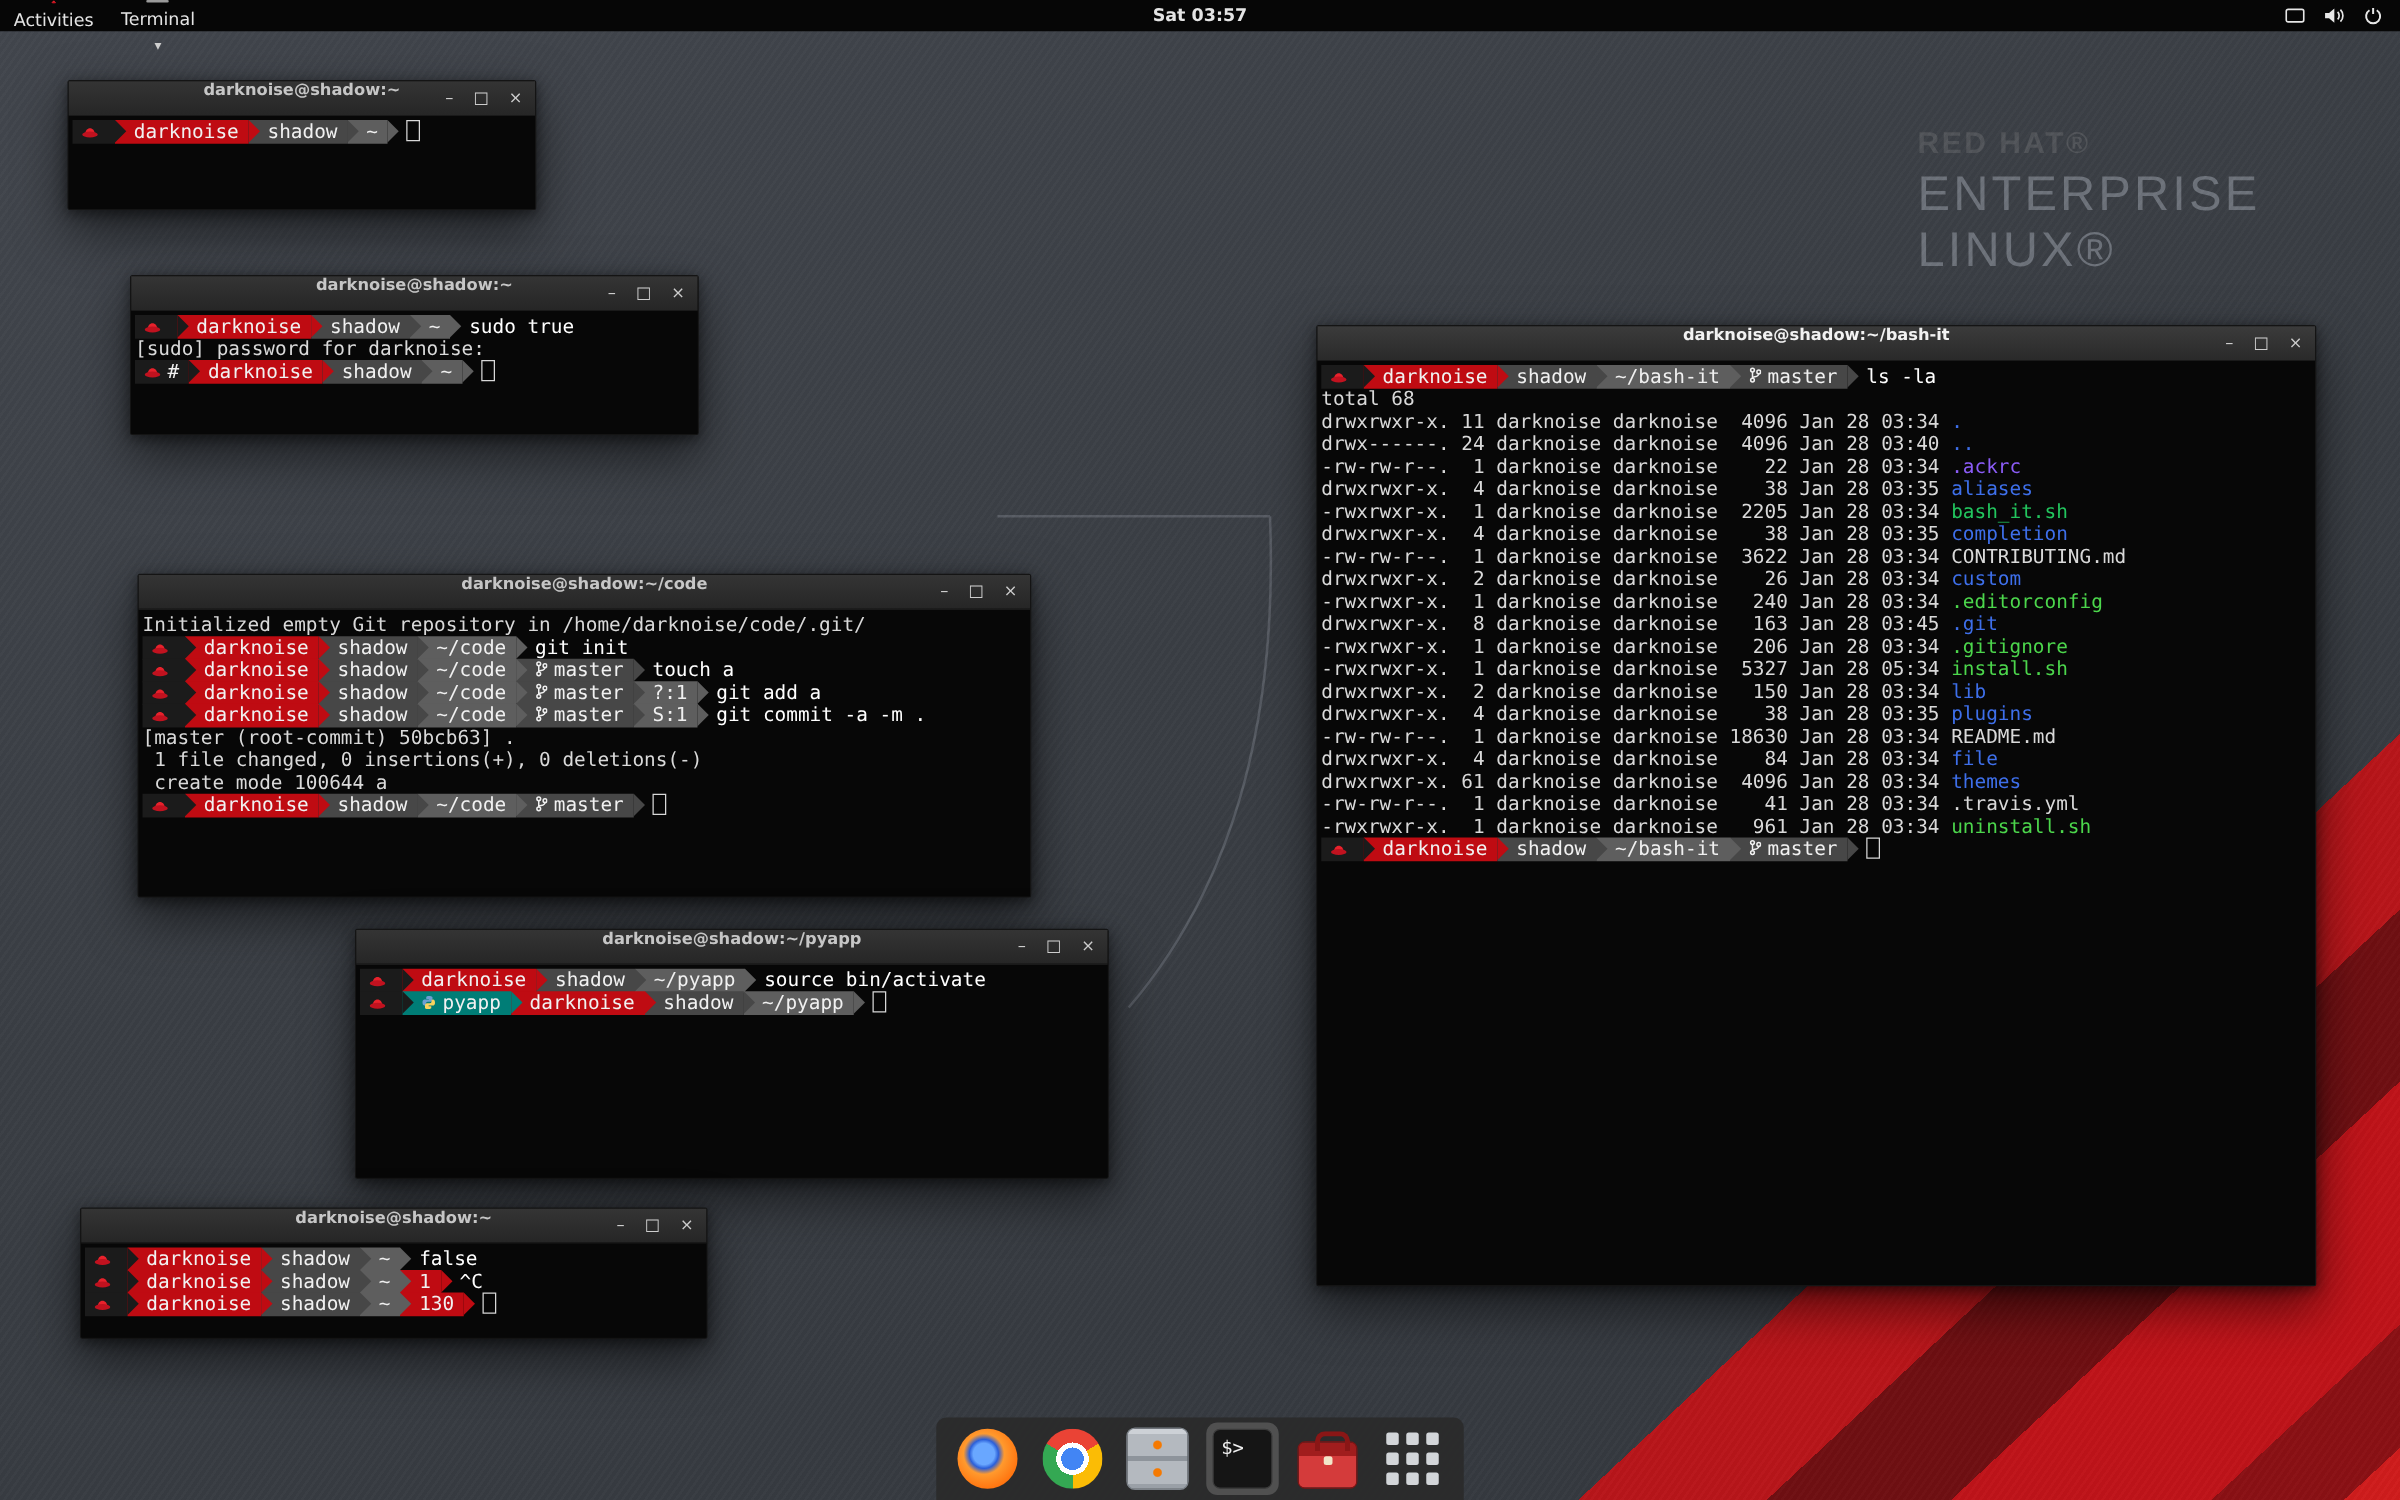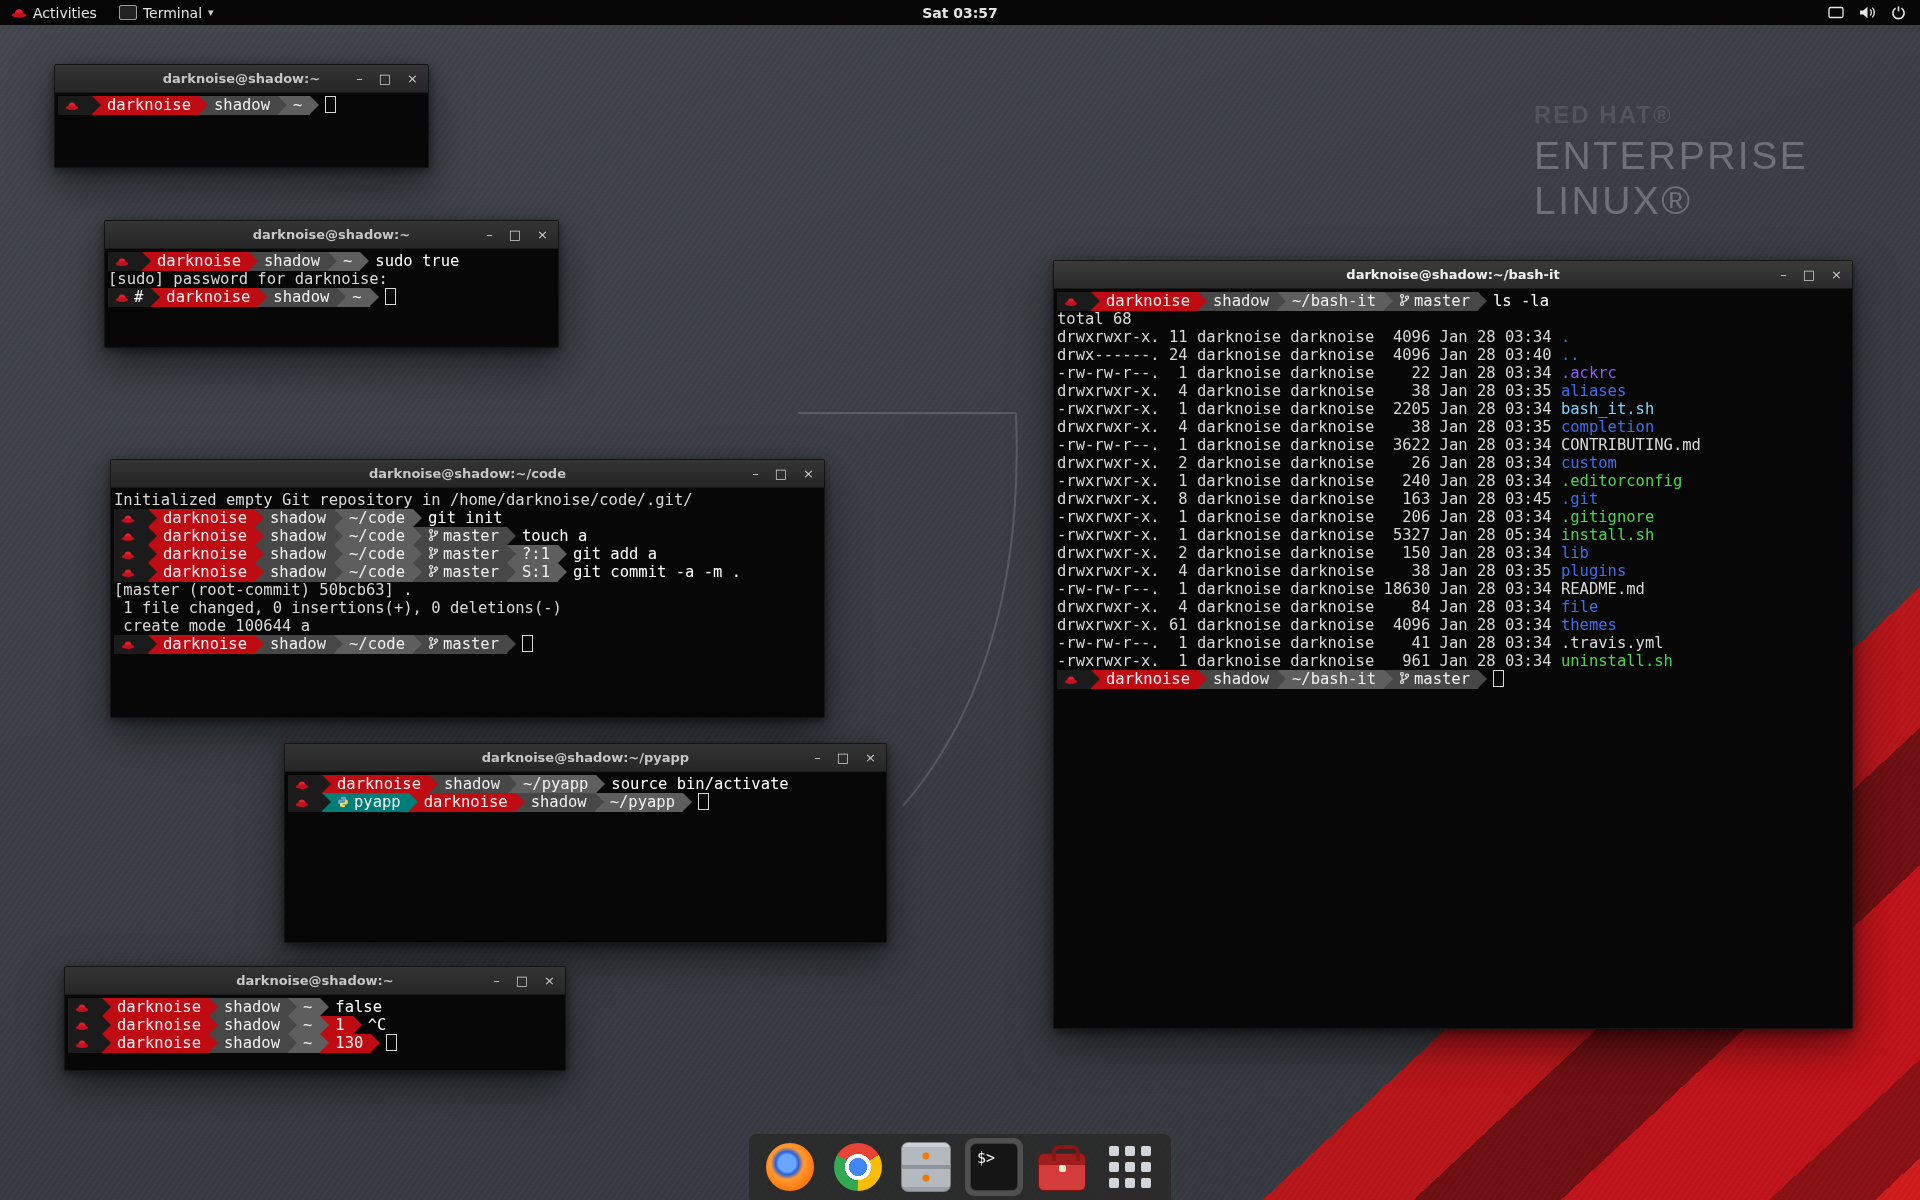--- a/index.html
+++ b/index.html
@@ -18,31 +18,31 @@
       #cf1c1c 98.6% 100%);}
   .wallpaper-lines{position:absolute;inset:0;pointer-events:none;opacity:.45;}
   .brand{position:absolute;left:1534px;top:103px;color:#53575d;line-height:1;}
   .brand-l1{font-family:"Liberation Sans",sans-serif;font-weight:bold;font-size:24px;letter-spacing:2px;color:#515459;margin-bottom:9px;}
   .brand-l2,.brand-l3{font-family:"Liberation Sans",sans-serif;font-weight:400;font-size:39px;letter-spacing:2.5px;color:#6d727a;margin-bottom:6px;}
 
   
   .topbar{position:absolute;left:0;top:0;width:1920px;height:25px;background:#060606;color:#e4e4e4;
     display:flex;align-items:center;z-index:100;font-size:14px;}
   .tb-left{display:flex;align-items:center;height:100%;}
-  .tb-item{display:flex;align-items:center;gap:6px;padding:0 11px;height:100%;cursor:default;}
+  .tb-item{display:flex;align-items:center;gap:6px;padding:0 11px;height:100%;cursor:default;flex-direction:column;}
   .tb-clock{position:absolute;left:50%;transform:translateX(-50%);font-weight:bold;}
   .tb-right{position:absolute;right:6px;display:flex;align-items:center;gap:14px;height:100%;padding:0 8px;}
   .tb-termicon{width:16px;height:13px;background:#222;border:1px solid #9a9a9a;border-radius:2px;}
   .caret{font-size:11px;color:#cfcfcf;}
 
   
   .window{position:absolute;background:#060606;border:1px solid #141414;border-radius:2px;
     box-shadow:0 16px 40px rgba(0,0,0,.55),0 3px 10px rgba(0,0,0,.45);z-index:10;}
   .titlebar{height:27px;background:linear-gradient(#343434,#262626);border-bottom:1px solid #1a1a1a;
-    position:relative;display:flex;align-items:center;justify-content:center;
+    position:relative;display:flex;align-items:flex-start;justify-content:center;
     color:#c6c6c6;font-size:13px;font-weight:bold;}
   .window.focused{z-index:12;}
   .window.focused .titlebar{background:linear-gradient(#3b3b3b,#2a2a2a);color:#f2f2f2;}
   .controls{position:absolute;right:10px;top:0;bottom:0;display:flex;align-items:center;gap:16px;}
   .wbtn{color:#cdcdcd;font-size:13px;font-weight:normal;cursor:default;line-height:1;}
   .term-body{position:absolute;left:0;right:0;top:28px;bottom:0;background:#070707;overflow:hidden;
     padding:3px 3px;font-family:"DejaVu Sans Mono",monospace;font-size:15.5px;line-height:19px;color:#d9d9d9;}
   .term-line{white-space:pre;height:18px;}
   .seg{position:relative;display:inline-block;height:19px;padding:0 8px 0 15px;background:var(--c);
     color:#f1f1f1;vertical-align:top;}
@@ -278,21 +278,21 @@
                   <circle cx="3" cy="11" r="1.5"></circle>
                   <circle cx="8" cy="4.5" r="1.5"></circle>
                   <path d="M3 4.5 v5 M8 6 c0 3 -5 2 -5 3.5"></path>
                 </g>
               </svg></span><span class="seg-tx">master</span></span><span class="cmd">ls -la</span></div>
         <div class="term-line"><span class="out">total 68</span></div>
         <div class="term-line"><span class="out">drwxrwxr-x. 11 darknoise darknoise  4096 Jan 28 03:34 </span><span class="fn" style="color: rgb(62, 111, 234);">.</span></div>
         <div class="term-line"><span class="out">drwx------. 24 darknoise darknoise  4096 Jan 28 03:40 </span><span class="fn" style="color: rgb(62, 111, 234);">..</span></div>
         <div class="term-line"><span class="out">-rw-rw-r--.  1 darknoise darknoise    22 Jan 28 03:34 </span><span class="fn" style="color: #8b5cf6;">.ackrc</span></div>
         <div class="term-line"><span class="out">drwxrwxr-x.  4 darknoise darknoise    38 Jan 28 03:35 </span><span class="fn" style="color: rgb(62, 111, 234);">aliases</span></div>
-        <div class="term-line"><span class="out">-rwxrwxr-x.  1 darknoise darknoise  2205 Jan 28 03:34 </span><span class="fn" style="color: #7dd3fc;">bash_it.sh</span></div>
+        <div class="term-line"><span class="out">-rwxrwxr-x.  1 darknoise darknoise  2205 Jan 28 03:34 </span><span class="fn" style="color: #22c55e;">bash_it.sh</span></div>
         <div class="term-line"><span class="out">drwxrwxr-x.  4 darknoise darknoise    38 Jan 28 03:35 </span><span class="fn" style="color: rgb(62, 111, 234);">completion</span></div>
         <div class="term-line"><span class="out">-rw-rw-r--.  1 darknoise darknoise  3622 Jan 28 03:34 </span><span class="fn" style="color: rgb(217, 217, 217);">CONTRIBUTING.md</span></div>
         <div class="term-line"><span class="out">drwxrwxr-x.  2 darknoise darknoise    26 Jan 28 03:34 </span><span class="fn" style="color: rgb(62, 111, 234);">custom</span></div>
         <div class="term-line"><span class="out">-rwxrwxr-x.  1 darknoise darknoise   240 Jan 28 03:34 </span><span class="fn" style="color: rgb(76, 214, 76);">.editorconfig</span></div>
         <div class="term-line"><span class="out">drwxrwxr-x.  8 darknoise darknoise   163 Jan 28 03:45 </span><span class="fn" style="color: rgb(62, 111, 234);">.git</span></div>
         <div class="term-line"><span class="out">-rwxrwxr-x.  1 darknoise darknoise   206 Jan 28 03:34 </span><span class="fn" style="color: rgb(76, 214, 76);">.gitignore</span></div>
         <div class="term-line"><span class="out">-rwxrwxr-x.  1 darknoise darknoise  5327 Jan 28 05:34 </span><span class="fn" style="color: rgb(76, 214, 76);">install.sh</span></div>
         <div class="term-line"><span class="out">drwxrwxr-x.  2 darknoise darknoise   150 Jan 28 03:34 </span><span class="fn" style="color: rgb(62, 111, 234);">lib</span></div>
         <div class="term-line"><span class="out">drwxrwxr-x.  4 darknoise darknoise    38 Jan 28 03:35 </span><span class="fn" style="color: rgb(62, 111, 234);">plugins</span></div>
         <div class="term-line"><span class="out">-rw-rw-r--.  1 darknoise darknoise 18630 Jan 28 03:34 </span><span class="fn" style="color: rgb(217, 217, 217);">README.md</span></div>

